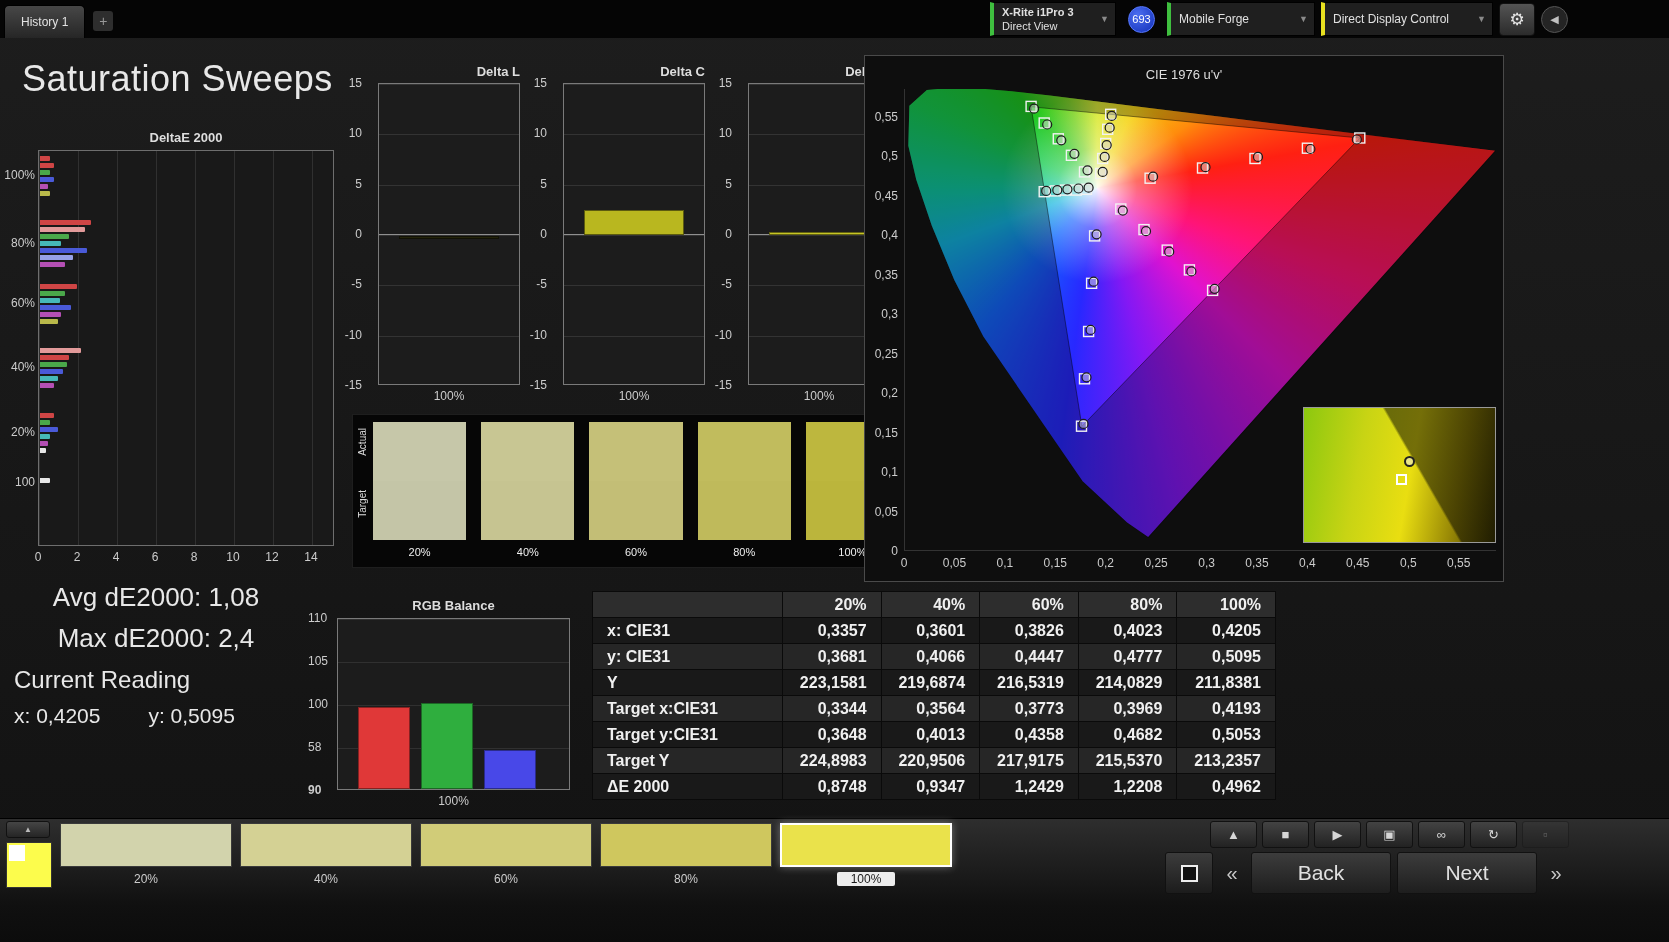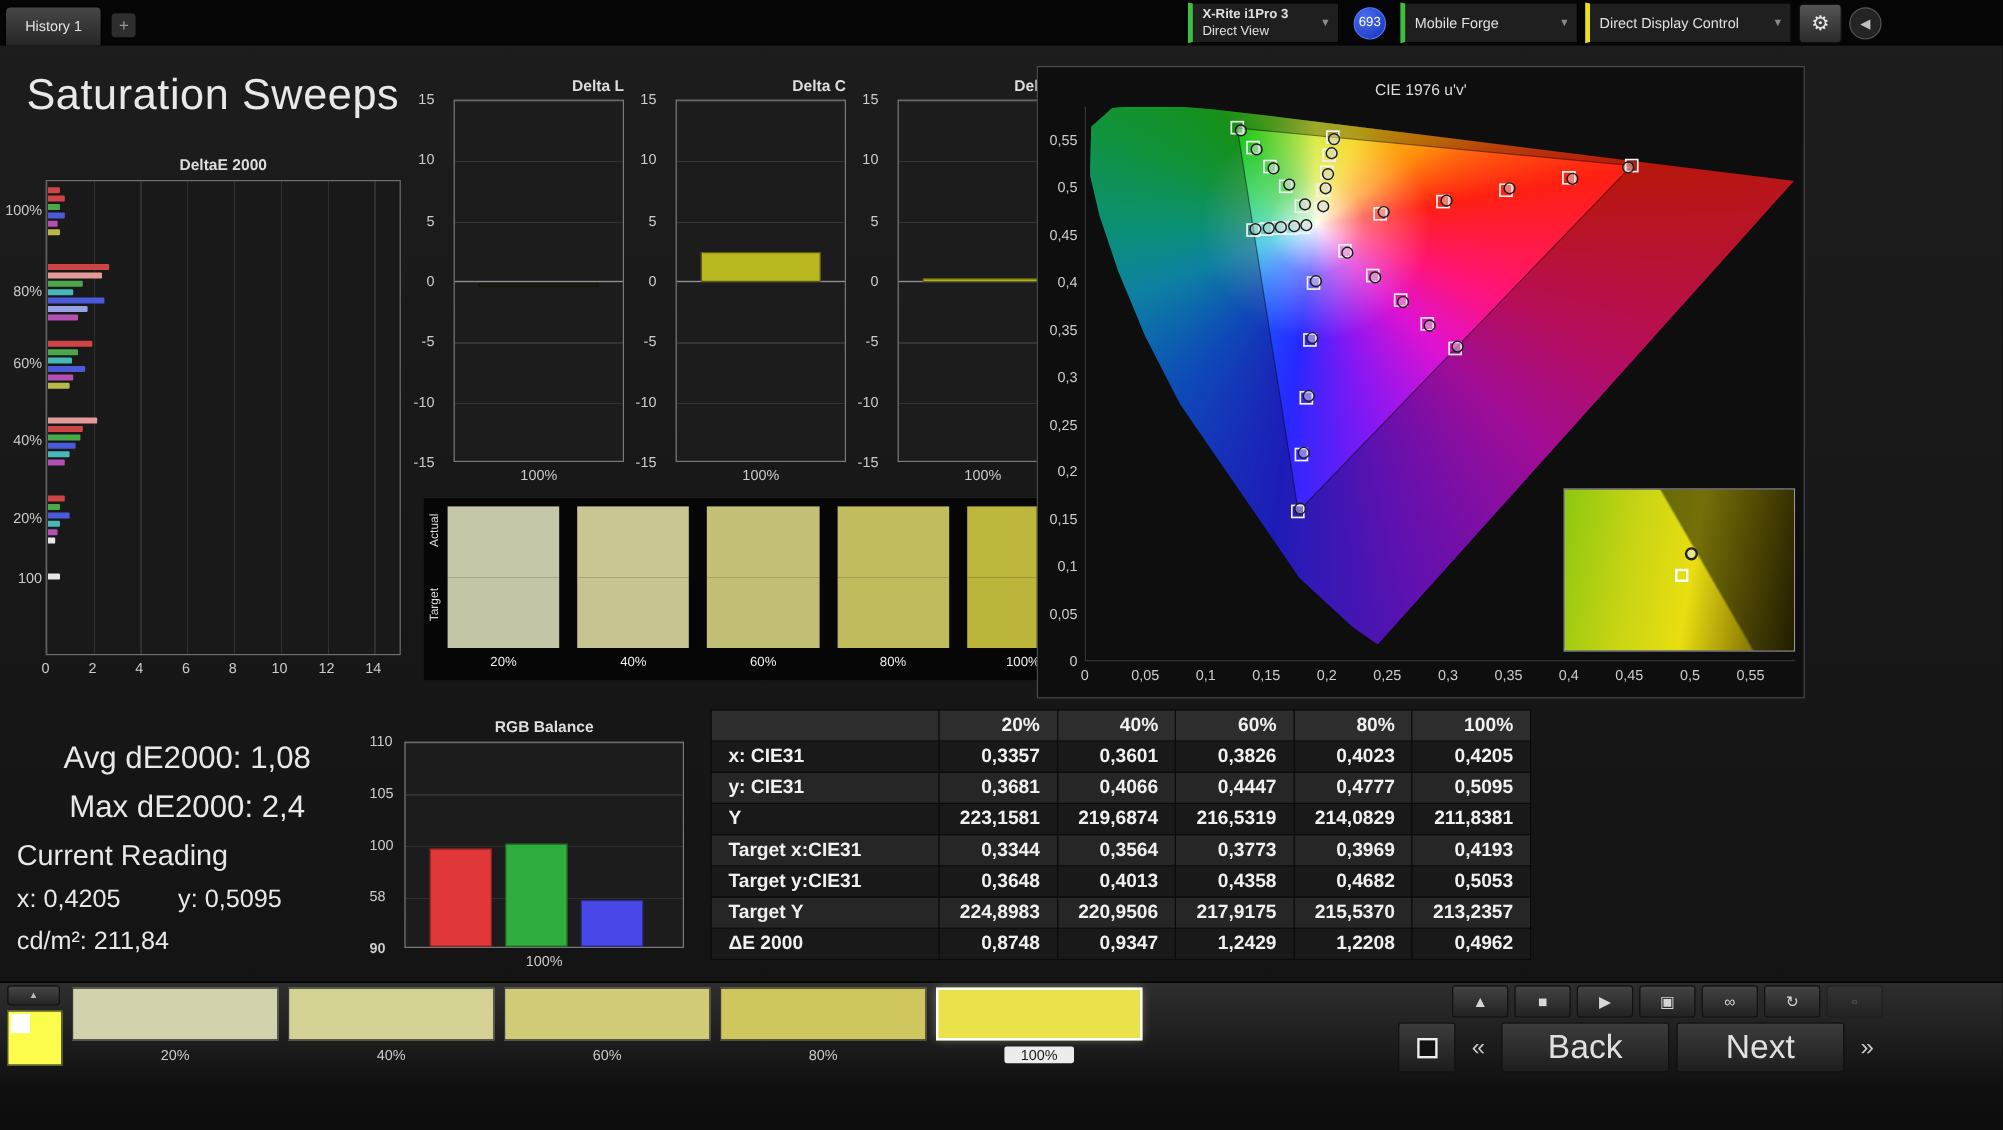--- a/index.html
+++ b/index.html
@@ -52,21 +52,21 @@
   .sw-rowlabels span{position:absolute;left:2px;writing-mode:vertical-rl;transform:rotate(180deg);font-size:10px;color:#ddd}
   .sw-rl-actual{top:6px}
   .sw-rl-target{top:68px}
   .sw-cells{flex:1;display:flex;gap:15px;padding-left:2px}
   .sw-cell{flex:1;display:flex;flex-direction:column}
   .sw-color{height:118px;display:flex;flex-direction:column}
   .sw-half{flex:1}
   .sw-label{text-align:center;font-size:11px;color:#eee;margin-top:6px}
 
   
-  .stats{position:absolute;left:6px;top:616px;width:300px;color:#e8e8e8}
+  .stats{position:absolute;left:6px;top:582px;width:300px;color:#e8e8e8}
   .line-avg{font-size:26px;text-align:center;margin-bottom:10px}
   .line-cr{font-size:24px;margin:12px 0 10px;padding-left:8px}
   .line-xy{font-size:21px;display:flex;gap:48px;padding-left:8px}
   .line-sm{font-size:21px;margin-top:11px;padding-left:8px}
 
   
   .rgbchart{position:absolute;left:308px;top:598px;width:270px;height:215px}
   .rgb-title{margin-left:29px;width:233px;text-align:center;font-size:13px;font-weight:700;color:#ddd}
   .rgb-body{position:relative;height:172px;margin-top:5px}
   .rgb-ylabels span{position:absolute;right:244px;width:26px;font-size:12px;color:#ccc}
@@ -117,21 +117,21 @@
   .bb-sw-label{text-align:center;font-size:12px;color:#ccc;margin-top:5px}
   .bb-sw.selected .bb-sw-label span{background:#ececec;color:#1a1a1a;padding:0 14px;border-radius:2px}
   .bb-right{position:absolute;right:100px;top:2px}
   .bb-transport{display:flex;gap:5px;justify-content:flex-end}
   .tbtn{width:47px;height:27px;background:linear-gradient(#434343,#222);border:1px solid #111;border-radius:3px;color:#d6d6d6;font-size:13px;display:flex;align-items:center;justify-content:center}
   .tbtn:last-child{opacity:.35}
   .bb-nav{display:flex;gap:6px;margin-top:4px;justify-content:flex-end;align-items:center}
   .pattern-btn{width:48px;height:42px;background:linear-gradient(#3c3c3c,#1c1c1c);border:1px solid #111;border-radius:3px;display:flex;align-items:center;justify-content:center}
   .psq{width:17px;height:17px;border:2px solid #eee;background:#111}
   .nav-chev{font-size:20px;color:#c8c8c8;width:26px;text-align:center}
-  .navbtn{width:140px;height:42px;background:linear-gradient(#3c3c3c,#1e1e1e);border:1px solid #111;border-radius:3px;color:#e0e0e0;font-size:28px;display:flex;align-items:center;justify-content:center}
+  .navbtn{width:140px;height:42px;background:linear-gradient(#3c3c3c,#1e1e1e);border:1px solid #111;border-radius:3px;color:#e0e0e0;font-size:21px;display:flex;align-items:center;justify-content:center}
 </style>
 </head>
 <body>
 
 <div class="app">
 
   <div class="topbar">
     <div class="tab">History 1</div>
     <div class="addtab">+</div>
     <div class="tb-cluster">
@@ -327,21 +327,20 @@
   </div>
 
   <div class="stats">
     <div class="line-avg"><span>Avg dE2000:</span> <span>1,08</span></div>
     <div class="line-avg"><span>Max dE2000:</span> <span>2,4</span></div>
     <div class="line-cr">Current Reading</div>
     <div class="line-xy">
       <span><span>x:</span> <span>0,4205</span></span>
       <span><span>y:</span> <span>0,5095</span></span>
     </div>
-    <div class="line-sm"><span>cd/m²:</span> <span>211,84</span></div>
   </div>
 
   <div class="rgbchart">
     <div class="rgb-title">RGB Balance</div>
     <div class="rgb-body">
       <div class="rgb-ylabels" id="rgb-y">
           <span style="top: -7px;">110</span>
           <span style="top: 36px;">105</span>
           <span style="top: 79px;">100</span>
           <span style="top: 122px;">58</span>

